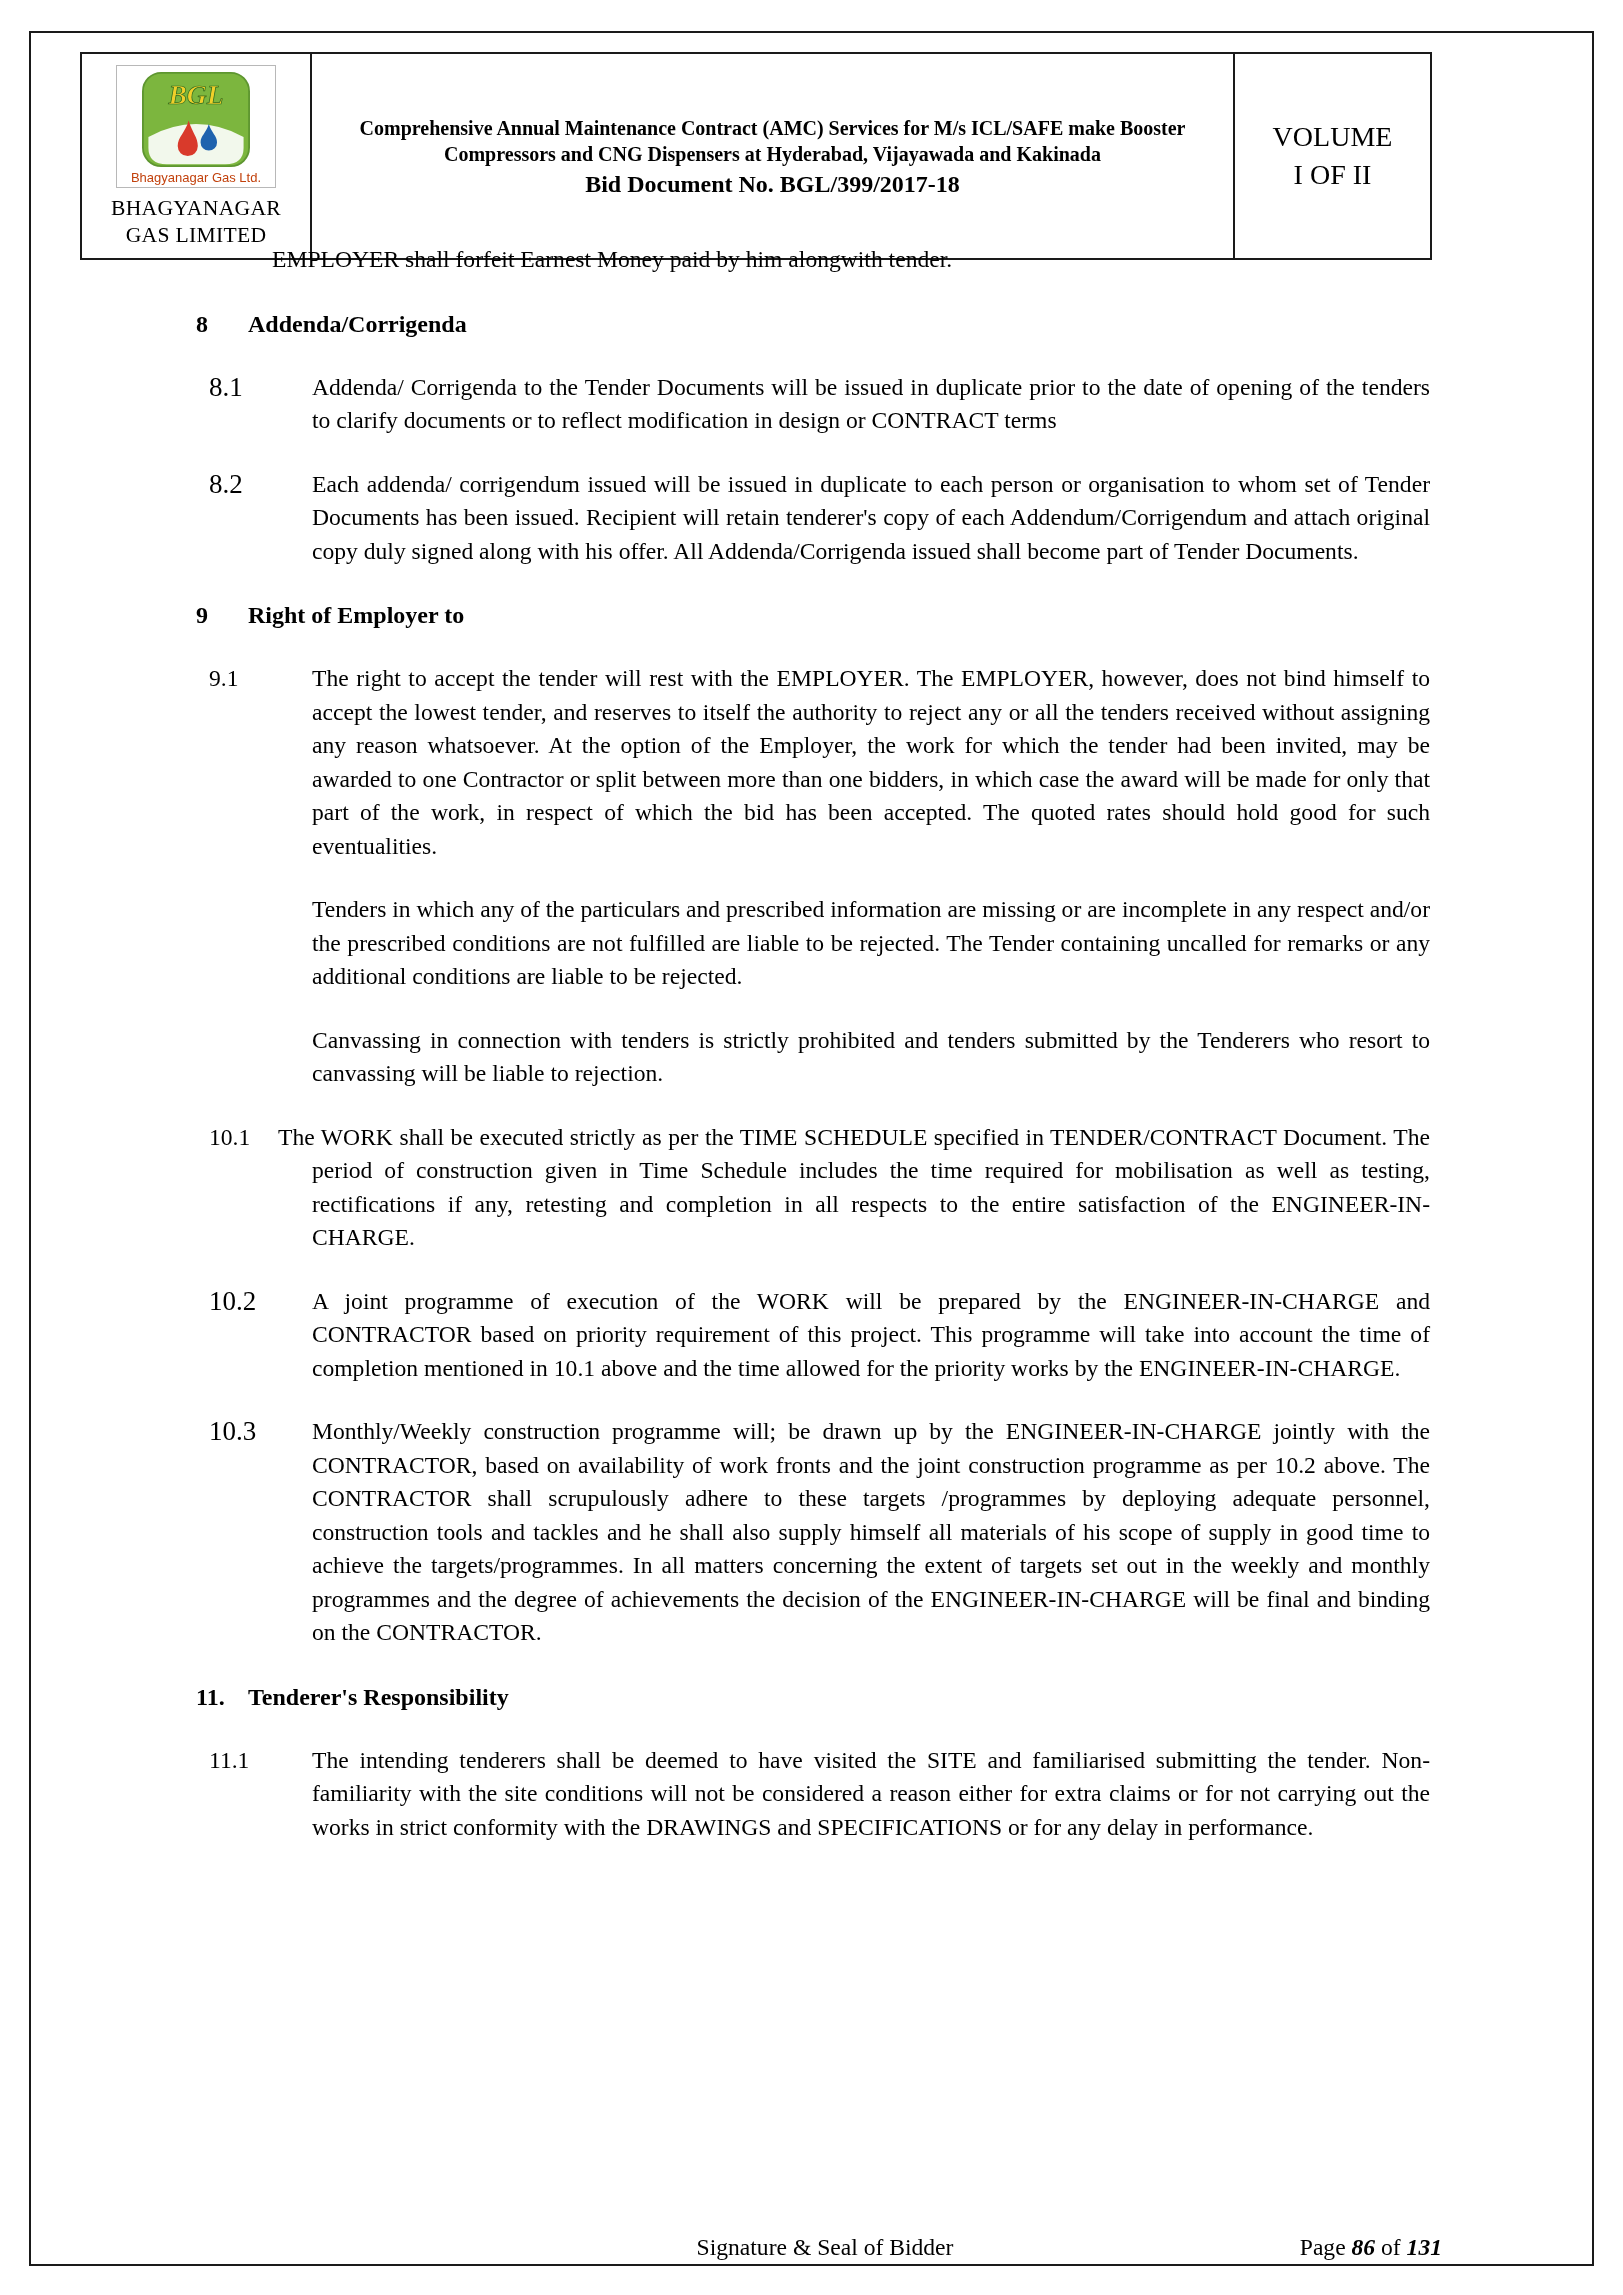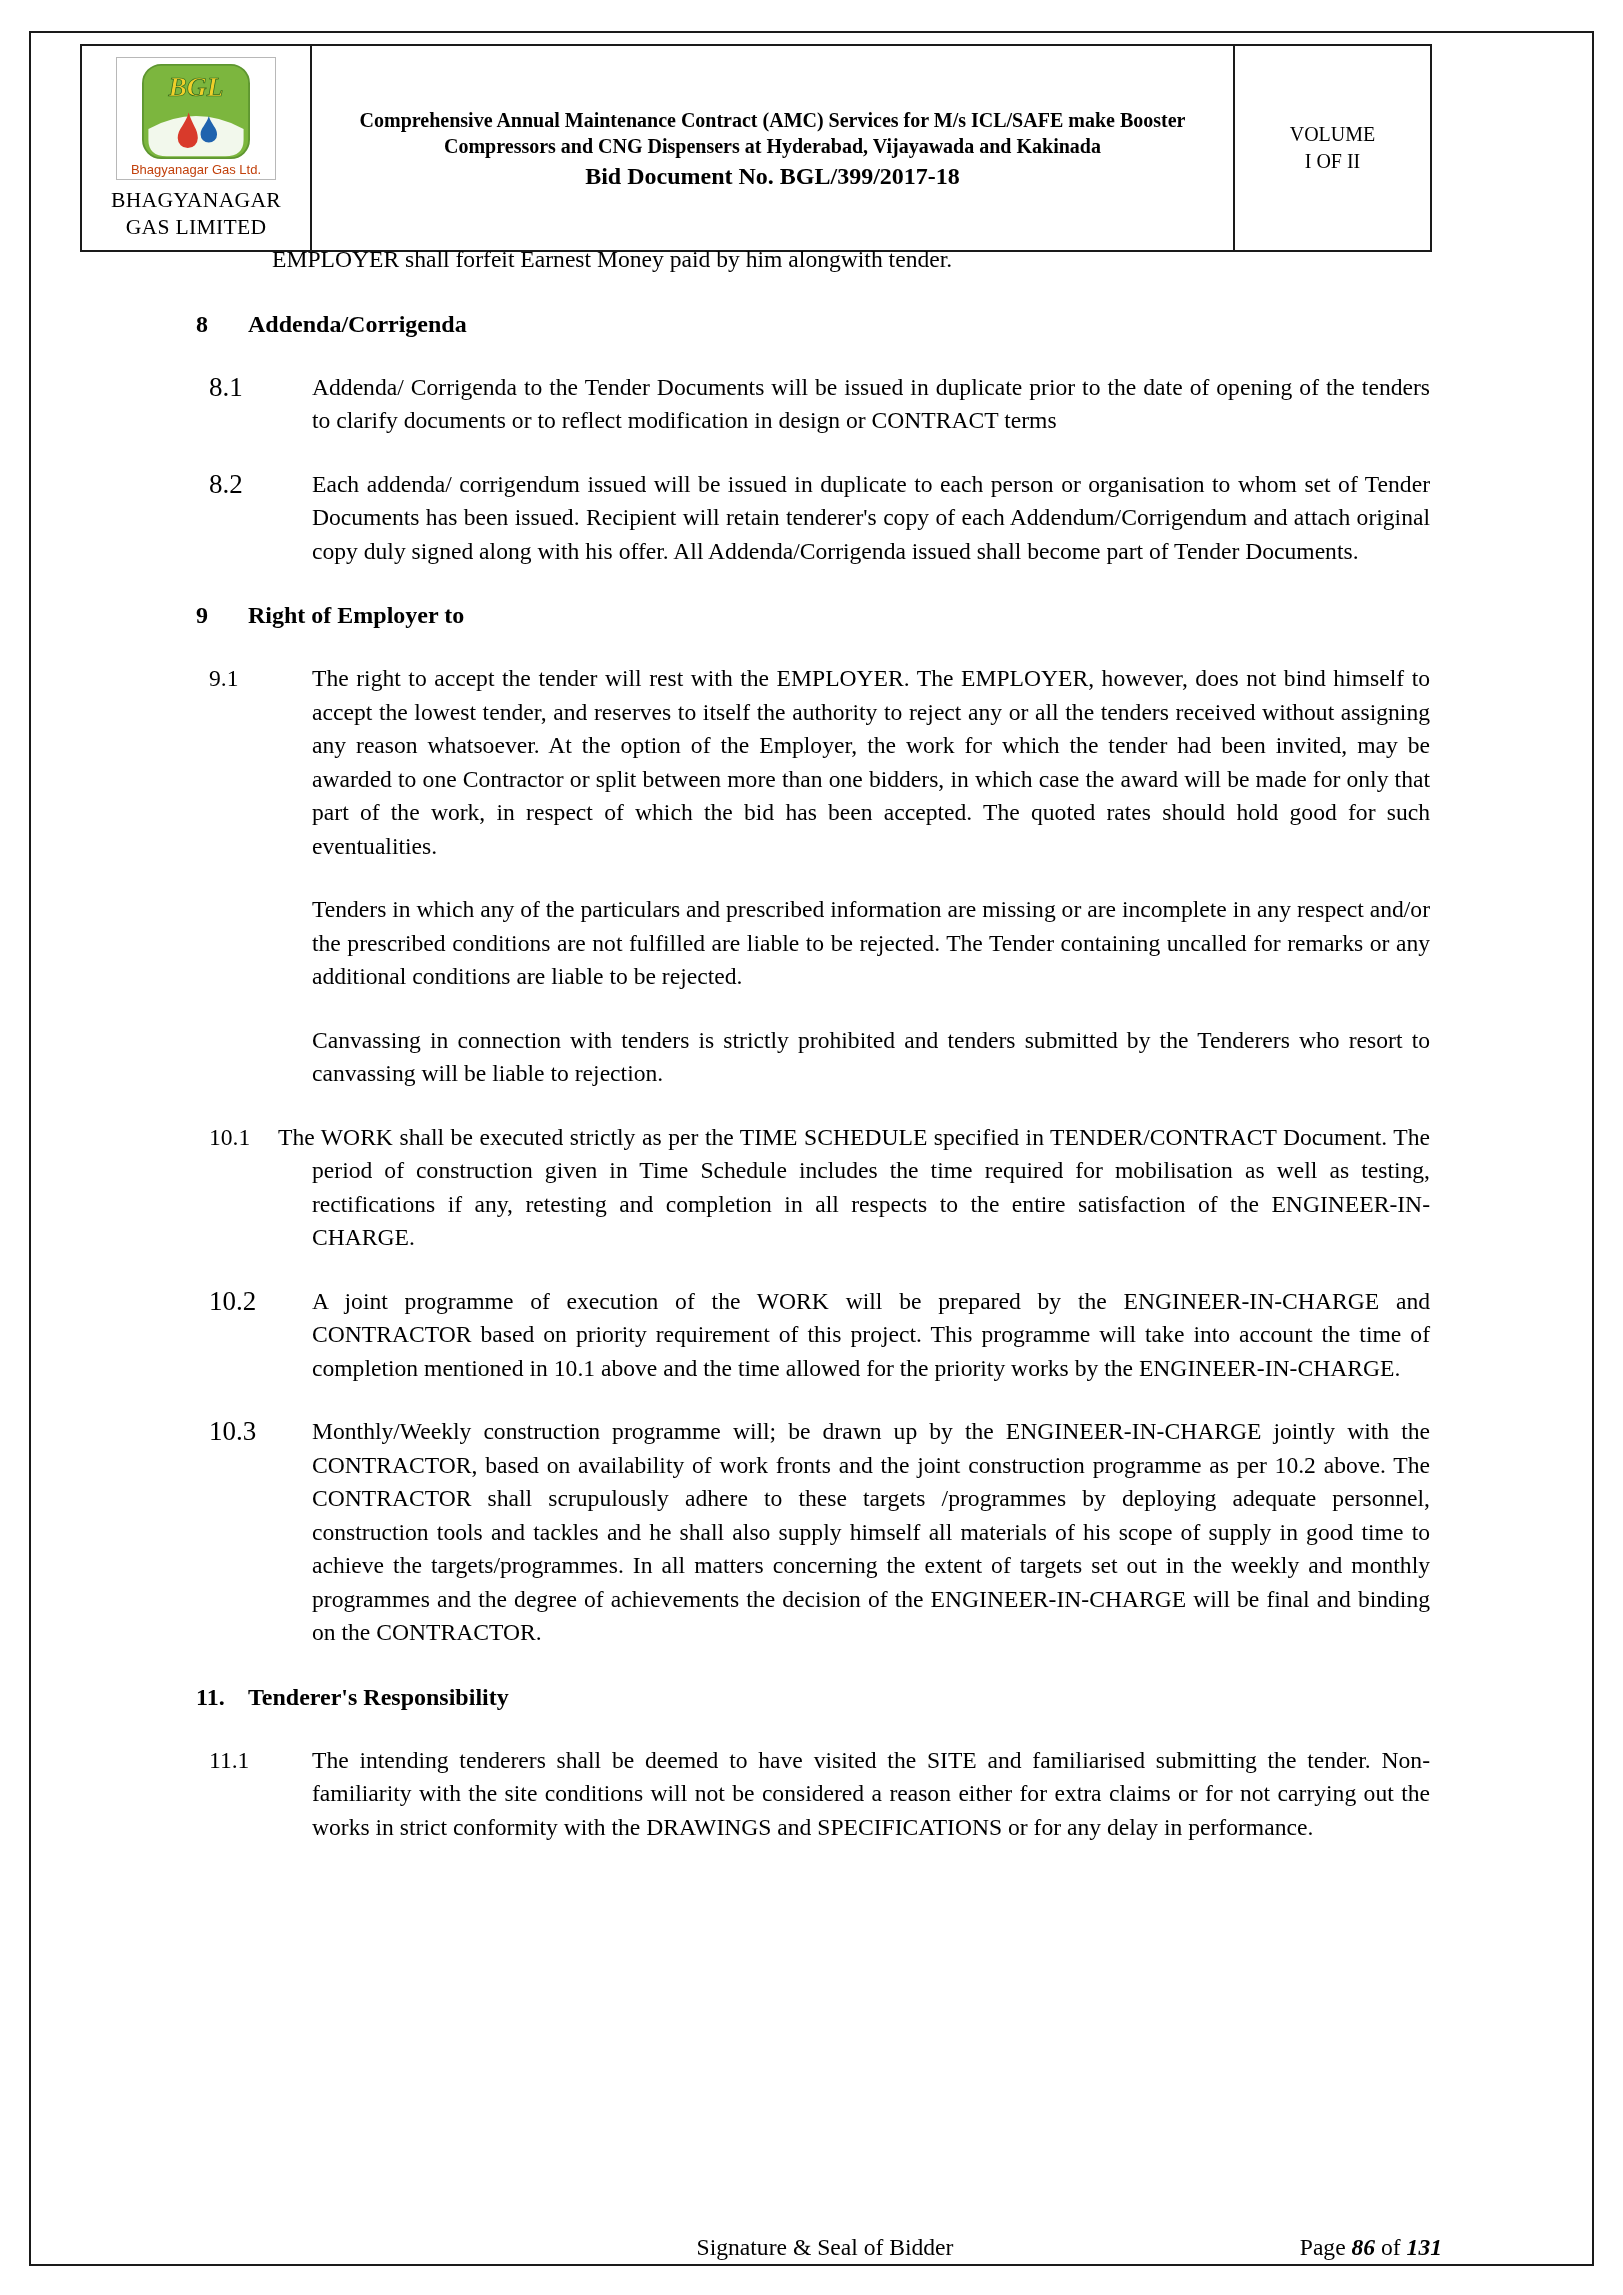--- a/index.html
+++ b/index.html
@@ -16,21 +16,21 @@
   .frame {
     position: absolute;
     left: 29.4px; top: 31px;
     width: 1565px; height: 2235px;
     border: 2px solid #1a1a1a;
     pointer-events: none;
   }
   
   .header {
     position: absolute;
-    left: 80px; top: 44px;
+    left: 80px; top: 52px;
     width: 1352px;
     display: flex;
     border: 2px solid #1a1a1a;
     background: #fff;
   }
   .logo-cell {
     width: 230px;
     border-right: 2px solid #1a1a1a;
     display: flex; flex-direction: column;
     align-items: center; justify-content: center;
@@ -62,21 +62,21 @@
     display: flex; flex-direction: column; justify-content: center;
     text-align: center;
     padding: 9.2px 19.6px 6.5px;
   }
   .doc-title { font-weight: bold; font-size: 20px; line-height: 1.27; }
   .doc-no    { font-weight: bold; font-size: 24px; margin-top: 3.9px; }
   .vol-cell {
     width: 195px;
     display: flex; align-items: center; justify-content: center;
     text-align: center;
-    font-size: 20px;
+    font-size: 28px;
     line-height: 1.35;
   }
   
   .content {
     position: absolute;
     left: 196px; top: 243px;
     width: 1234px;
     font-size: 23.6px;
     line-height: 1.42;
     text-align: justify;

